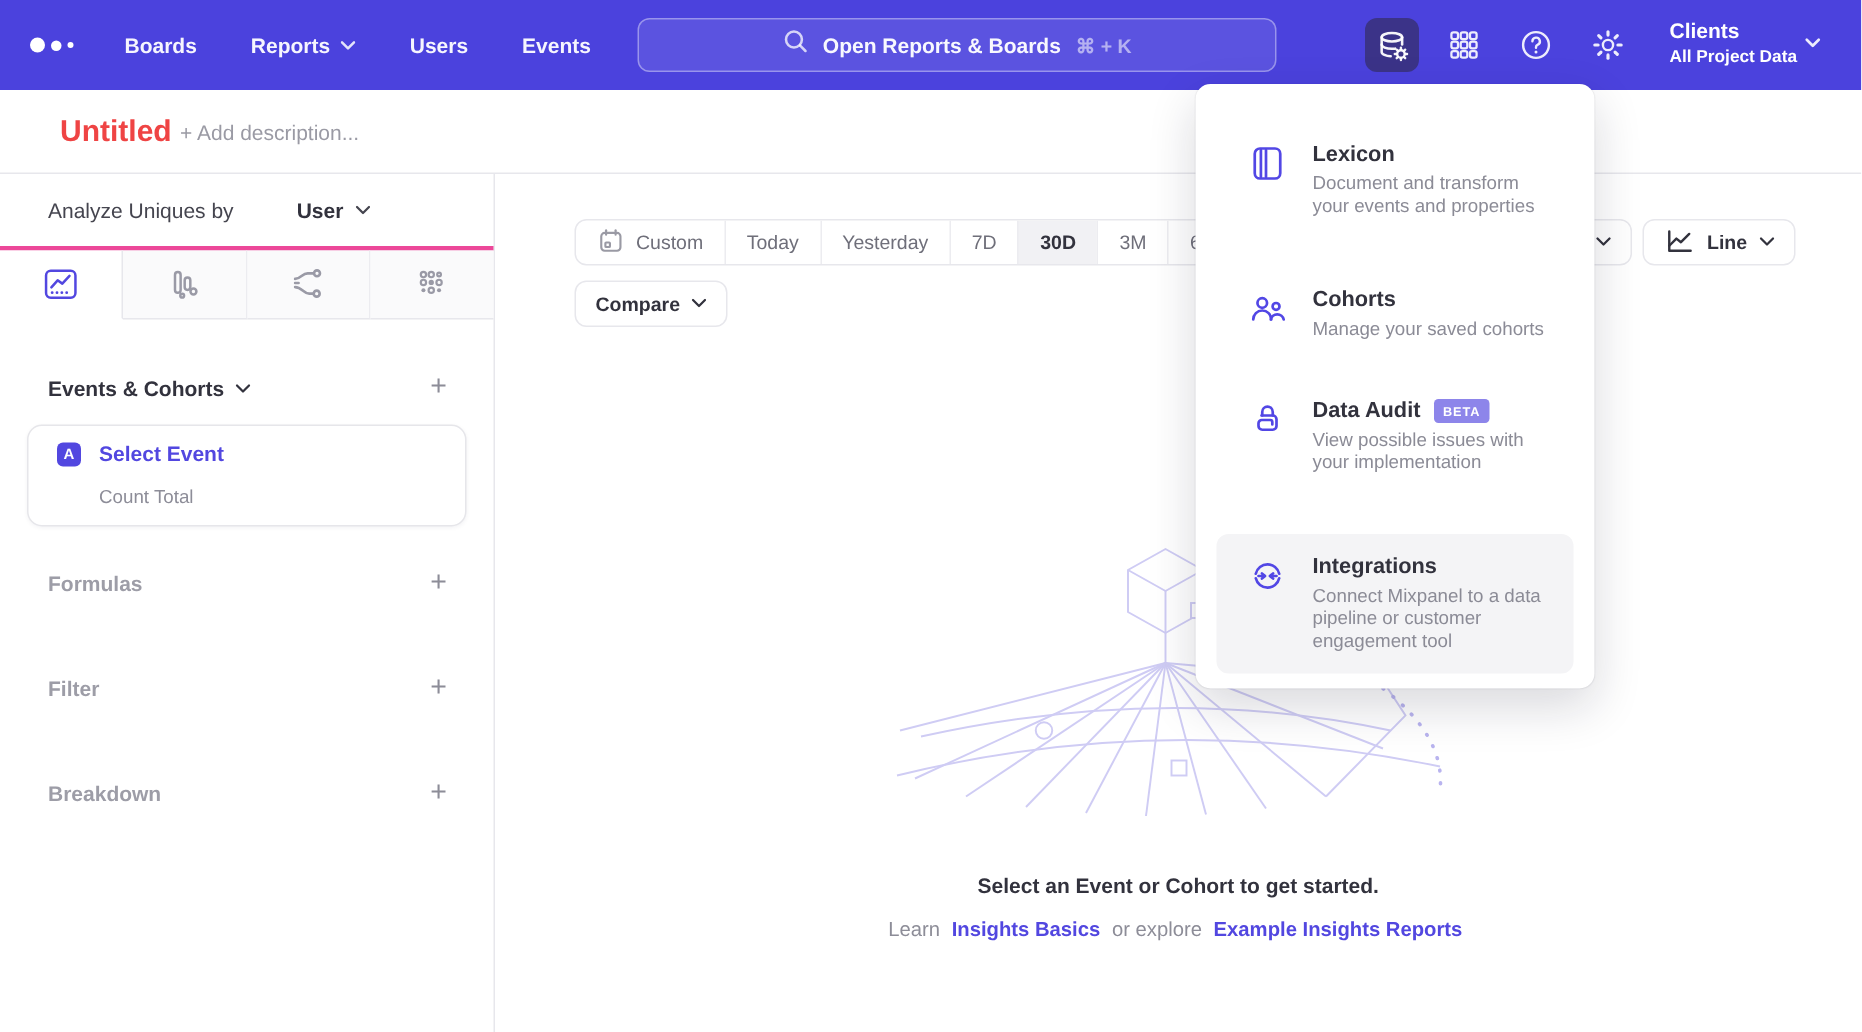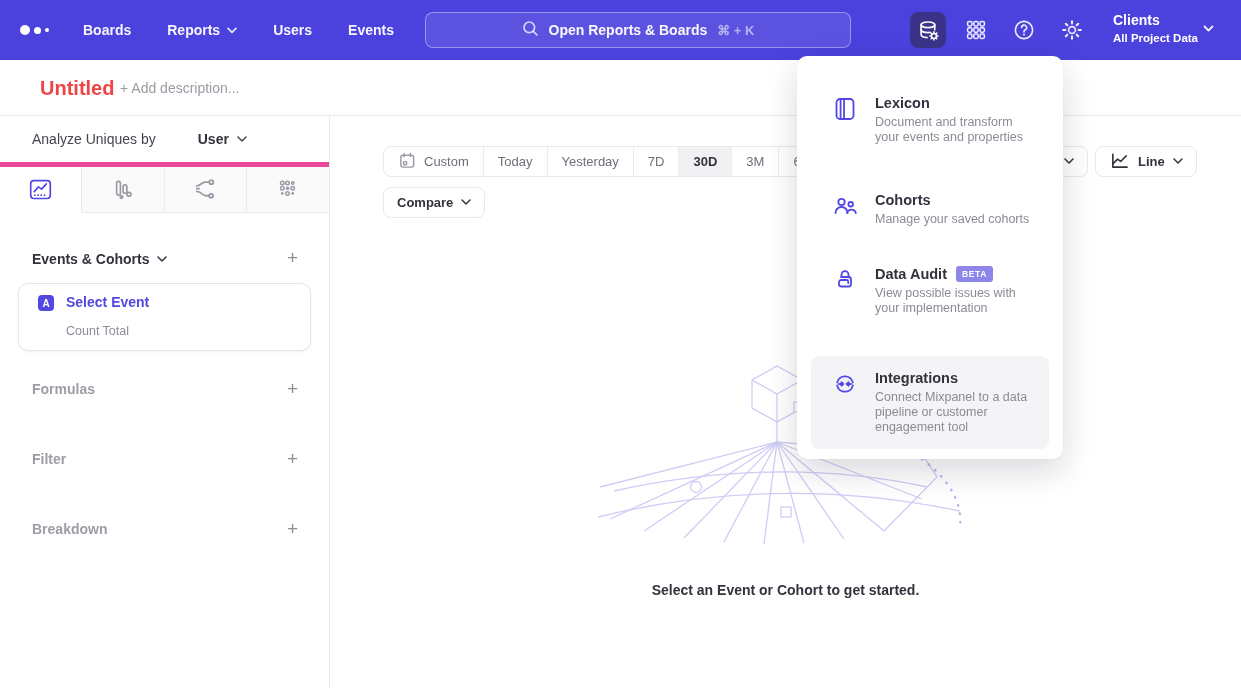--- a/index.html
+++ b/index.html
@@ -38,21 +38,21 @@
   .hbtn{ position:absolute; top:73px; width:28px; height:28px; display:flex; align-items:center;
          justify-content:center; cursor:pointer; border-radius:6px; }
   .savebtn{ position:absolute; left:1168px; top:72px; width:49px; height:31px; border-radius:7px;
             background:#b6aff0; color:#fff; font-size:13.5px; font-weight:700; border:none;
             display:flex; align-items:center; justify-content:center; cursor:default; }
 
   
   .sidebar{ position:absolute; left:0; top:116px; width:330px; height:572px; background:#fff;
             border-right:1px solid #e7e7ec; }
   .side-analyze{ height:51px; display:flex; align-items:center; padding-left:32px; gap:6px;
-                 border-bottom:5px solid #ec4899; font-size:14px; color:#45454f; cursor:pointer; }
+                 border-bottom:3px solid #ec4899; font-size:14px; color:#45454f; cursor:pointer; }
   .side-analyze b{ color:#32323d; font-weight:700; margin-left:4px;padding-left:32px; }
   .side-analyze .chev{ color:#45454f; margin-left:2px; }
   .side-tabs{ height:46px; display:grid; grid-template-columns:repeat(4,1fr); }
   .stab{ display:flex; align-items:center; justify-content:center; background:#fafafb;
          border-bottom:1px solid #e7e7ec; border-right:1px solid #ececf0; cursor:pointer; }
   .stab:last-child{ border-right:none; }
   .stab.active{ background:#fff; border-bottom:1px solid transparent; border-right:1px solid #e7e7ec; }
   .events-row{ position:absolute; left:32px; top:129px; width:268px; height:22px; display:flex;
                align-items:flex-end; }
   .events-row .lbl{ font-size:14px; font-weight:700; color:#32323d; display:flex; align-items:center;
@@ -421,20 +421,26 @@
 
         <polyline points="292,172 345,118 330,95"></polyline>
 
         <circle cx="104" cy="128" r="5.5" fill="#fff"></circle>
         <rect x="189" y="148" width="10" height="10" fill="#fff"></rect>
       </g>
       <path d="M330 100 Q372 132 368 168" stroke="#b9b4ef" stroke-width="2.4" stroke-linecap="round" stroke-dasharray="0.5 8"></path>
     </svg>
 
     <div class="empty-title">Select an Event or Cohort to get started.</div>
+    <div class="empty-links">
+      <span>Learn</span>
+      <a>Insights Basics</a>
+      <span>or explore</span>
+      <a>Example Insights Reports</a>
+    </div>
   </div>
 
   <div class="menu">
 
     <div class="menu-item mt1">
       <span class="mi-icon">
         <svg width="26" height="26" viewBox="0 0 26 26" fill="none" stroke="#5247e5" stroke-width="1.8" stroke-linecap="round">
           <rect x="4.5" y="3" width="17" height="20" rx="3.5"></rect>
           <line x1="8.6" y1="4" x2="8.6" y2="22"></line>
           <line x1="12" y1="4" x2="12" y2="22"></line>

